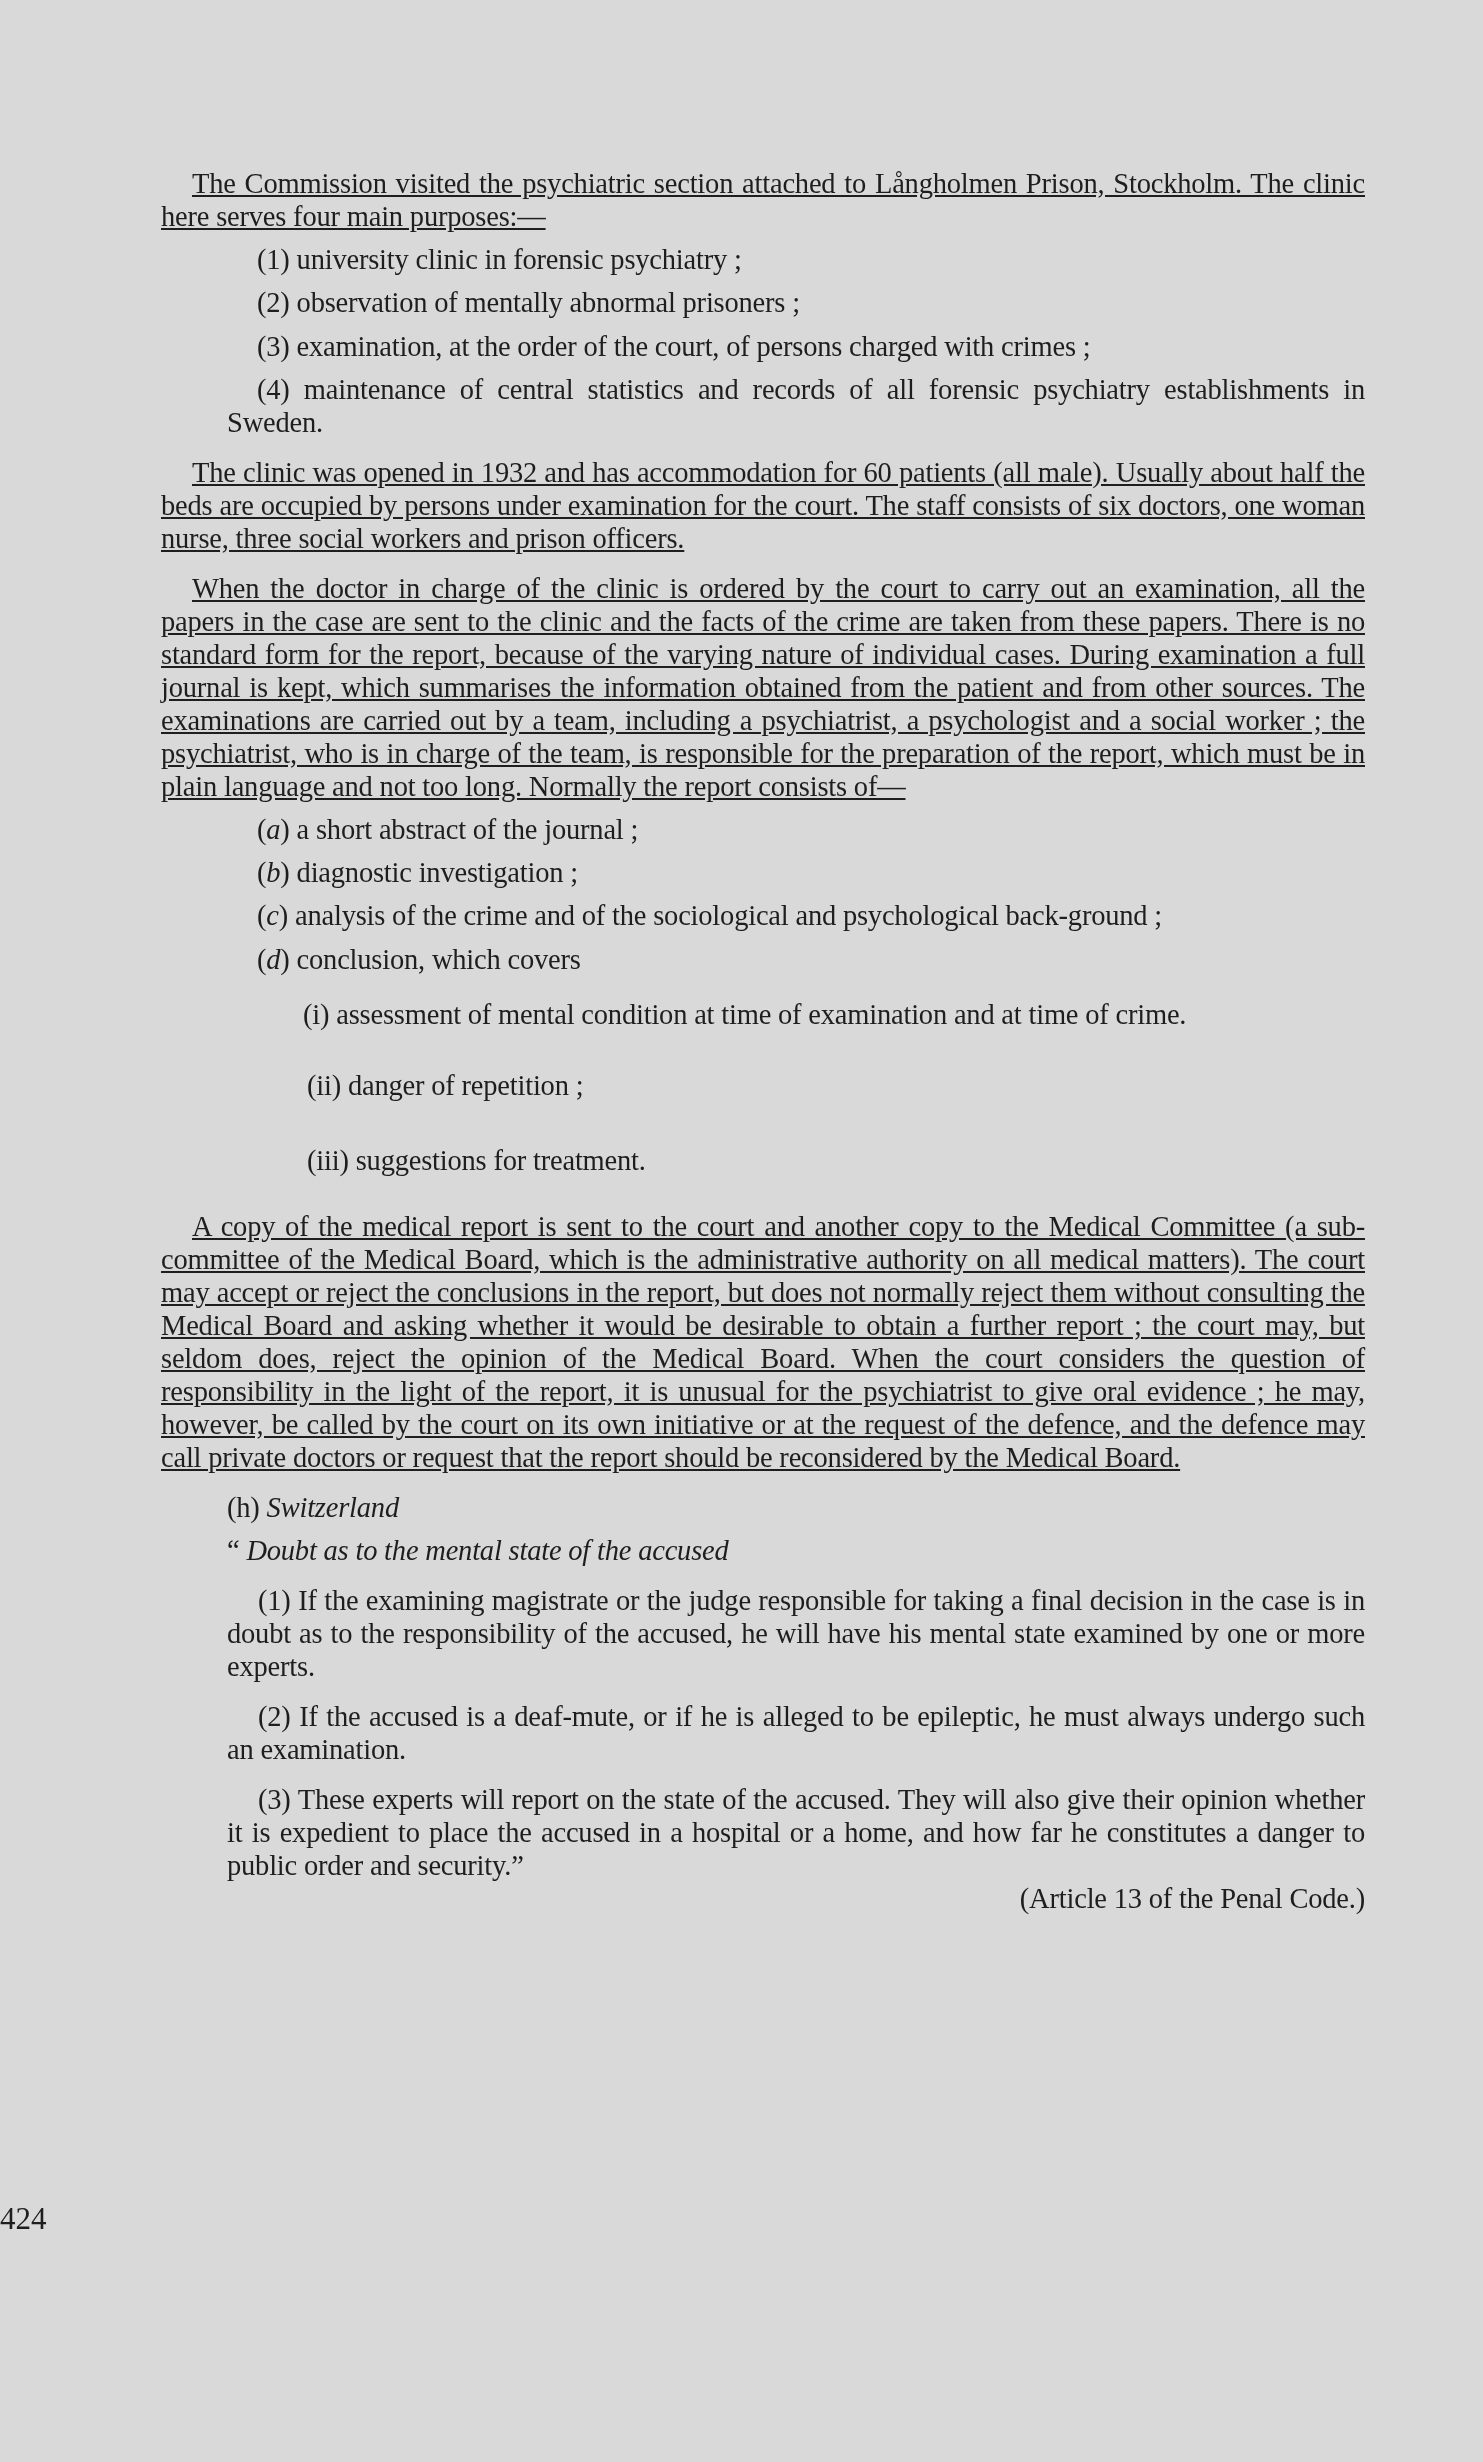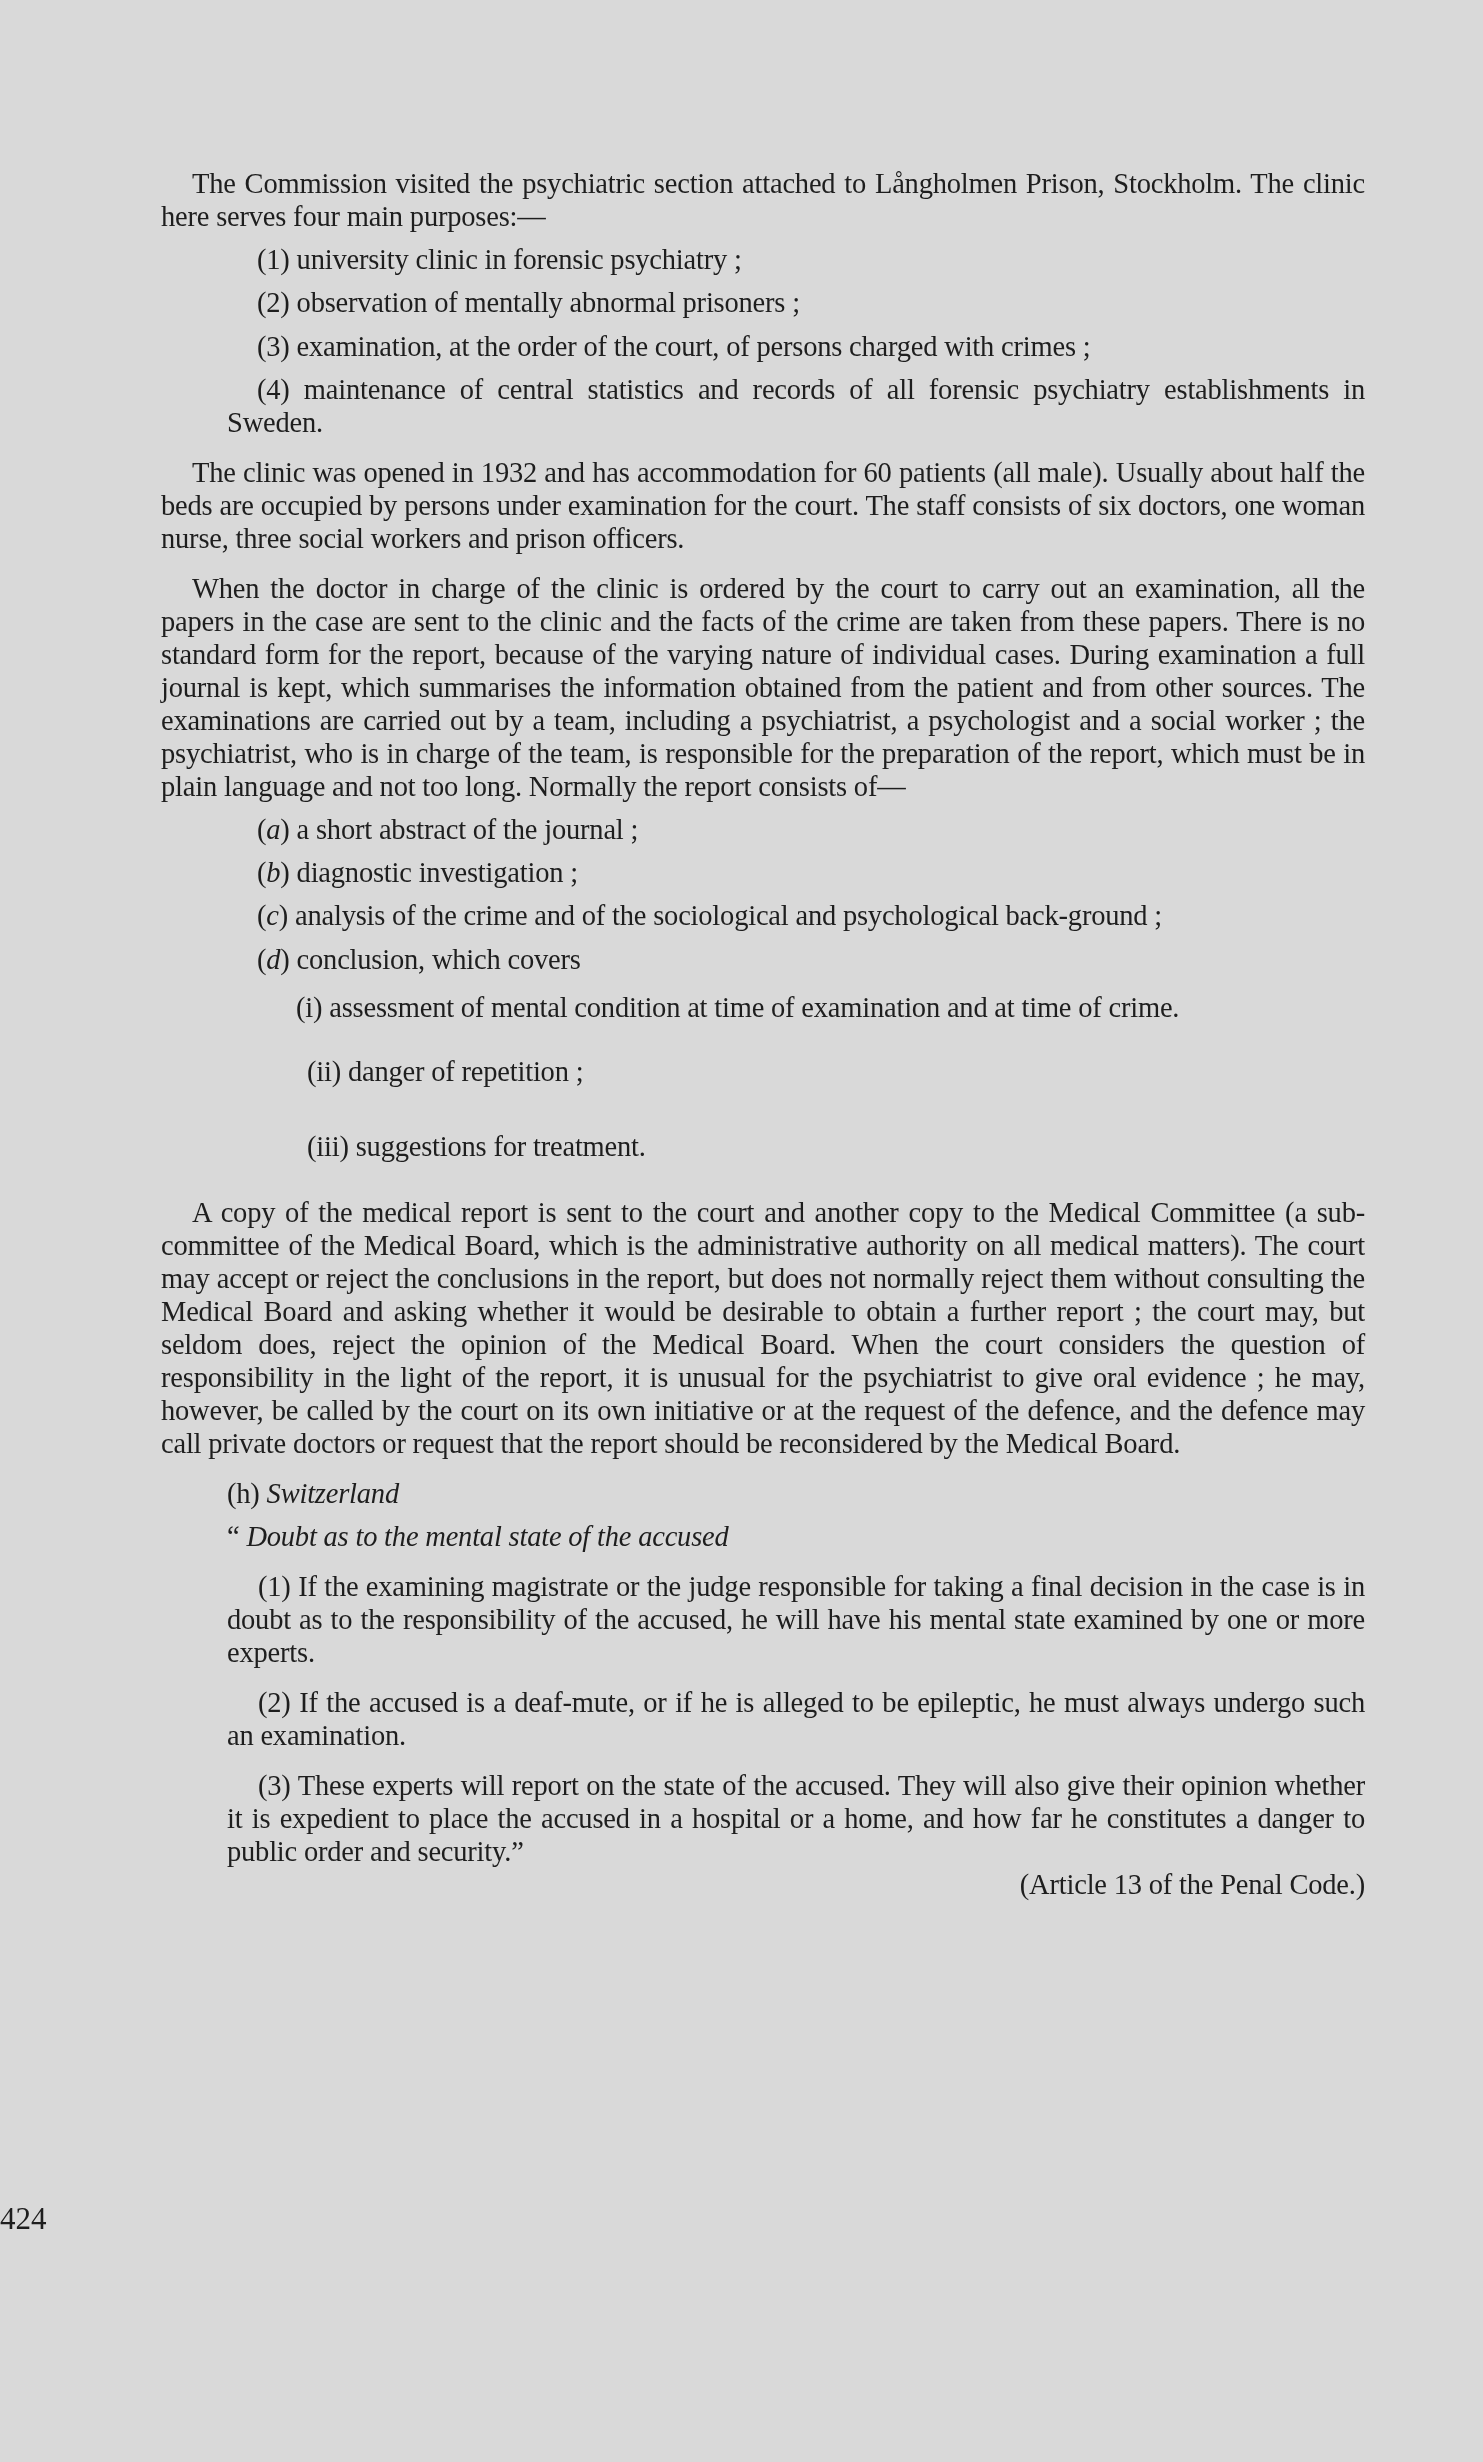--- a/index.html
+++ b/index.html
@@ -21,35 +21,36 @@
     top: 167px;
     width: 1204px;
     font-size: 28.5px;
     line-height: 33px;
     text-align: justify;
     letter-spacing: -0.2px;
   }
   .para {
     margin: 0;
     text-indent: 31px;
+    text-decoration: underline;
   }
   .gap { height: 17px; }
   .gap-sm { height: 10.2px; }
   .item {
     margin: 0;
     padding-left: 0;
     text-indent: 96px;
   }
   .item-wrap {
     margin: 0;
     padding-left: 66px;
     text-indent: 30px;
   }
   .sub-item {
-    margin: 5px;
+    margin: 12px;
     padding-left: 98px;
     text-indent: 32px;
   }
   .sub-item-short {
     margin: 16px;
     padding-left: 130px;
   }
   .heading {
     margin: 0;
     padding-left: 66px;

